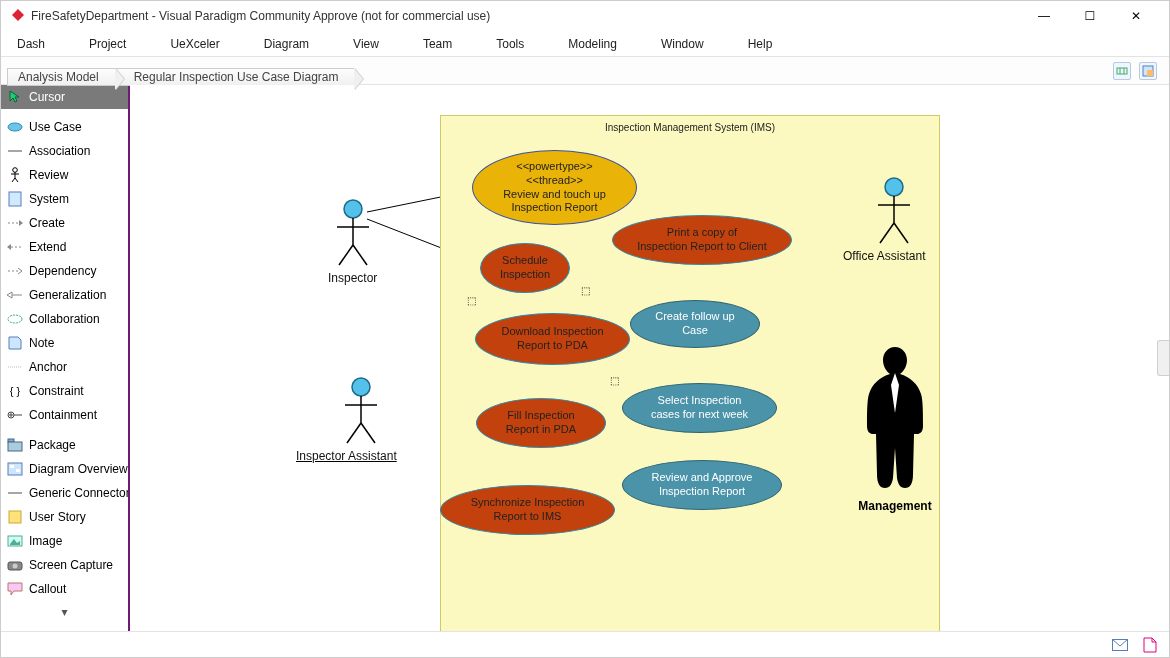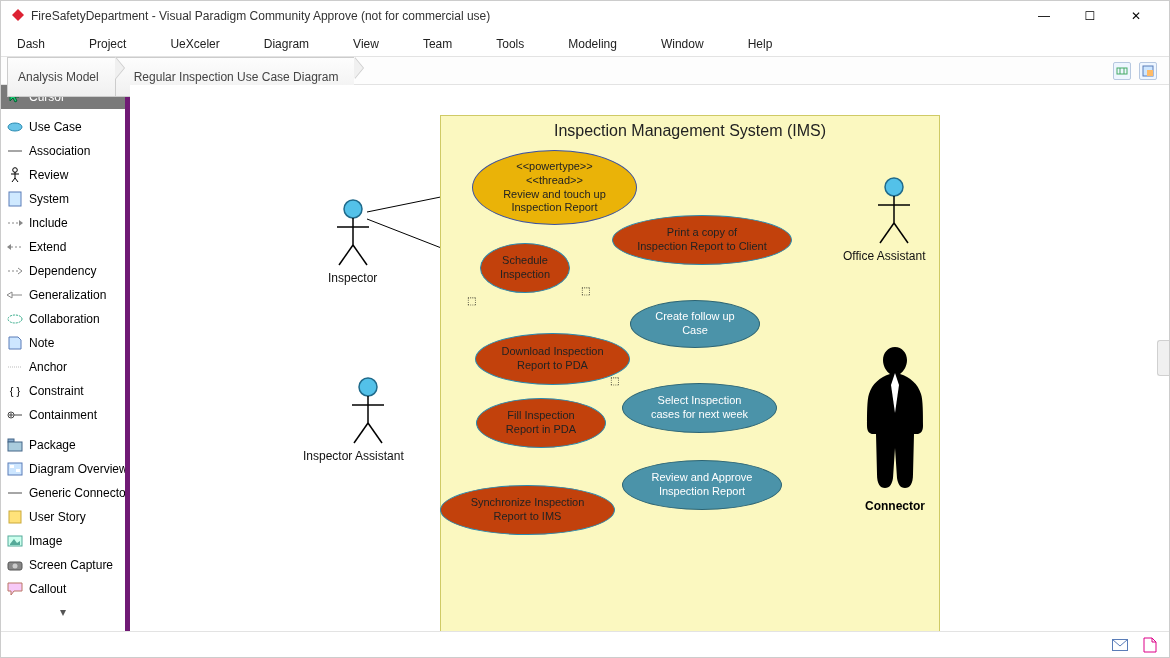--- a/index.html
+++ b/index.html
@@ -14,45 +14,45 @@
   .titlebar .win-btn { width: 46px; height: 30px; display:flex; align-items:center; justify-content:center; font-size: 12px; font-family: "Segoe UI Symbol", sans-serif; }
 
   
   .menubar { height: 26px; display: flex; align-items: center; padding: 0 10px; gap: 12px; border-bottom: 1px solid #e3e3e3; }
   .menubar .menu-item { padding: 4px 16px; color: #222; }
   .menubar .menu-item:first-child { padding-left:6px; }
 
   
   .breadcrumb-row { height: 28px; display:flex; align-items:center; padding: 0 6px; border-bottom: 1px solid #e3e3e3; background:#fdfdfd; }
   .breadcrumb { display:flex; align-items:center; gap:0; flex:1; }
-  .crumb { position:relative; height: 40px; display:flex; align-items:center; padding: 0 16px 0 18px; color:#444; background: linear-gradient(#fdfdfd,#f0f0f0); border:1px solid #ccc; border-right:none;margin-top:13px; }
+  .crumb { position:relative; height: 18px; display:flex; align-items:center; padding: 0 16px 0 18px; color:#444; background: linear-gradient(#fdfdfd,#f0f0f0); border:1px solid #ccc; border-right:none;margin-top:13px; }
   .crumb:first-child { padding-left:10px; border-left:1px solid #ccc; }
   .crumb:after { content:""; position:absolute; right:-9px; top:-1px; width:0;height:0; border-top:11px solid transparent; border-bottom:11px solid transparent; border-left:9px solid #f0f0f0; z-index:2; }
   .crumb:before { content:""; position:absolute; right:-10px; top:-1px; width:0;height:0; border-top:11px solid transparent; border-bottom:11px solid transparent; border-left:9px solid #ccc; z-index:1; }
   .bc-icons { display:flex; gap:8px; align-items:center; padding-right:6px; }
   .bc-icon { width:18px; height:18px; display:flex; align-items:center; justify-content:center; border:1px solid #b7c8e0; background:#eef6ff; border-radius:2px; }
 
   
   .main { flex:1; display:flex; min-height:0; }
 
   
-  .palette { width: 129px; border-right: 5px solid #701a75; background:#fff; display:flex; flex-direction:column; overflow:hidden; }
+  .palette { width: 129px; border-right: 2px solid #701a75; background:#fff; display:flex; flex-direction:column; overflow:hidden; }
   .palette-item { display:flex; align-items:center; gap:6px; padding: 4px 6px; white-space:nowrap; }
   .palette-item.selected { background: #7a7a7a; color:#fff; }
   .palette-item .pi-icon { width:16px; height:16px; display:flex; align-items:center; justify-content:center; }
   .palette-sep { height: 6px; }
   .palette-more { text-align:center; color:#555; padding:4px 0; }
 
   
   .canvas-wrap { flex:1; position:relative; background:#fff; overflow:hidden; }
   .canvas { position:absolute; inset:0; }
   .scroll-stub { position:absolute; right:0; top:50%; transform:translateY(-50%); width:12px; height:36px; background:#f0f0f0; border:1px solid #d0d0d0; border-right:none; border-radius:3px 0 0 3px; }
 
   .system-box { position:absolute; left:310px; top:30px; width:500px; height:550px; background:#fbf8c0; border:1px solid #cfca66; }
-  .system-box .sys-title { text-align:center; font-size:16px; color:#222; margin-top:6px; }
+  .system-box .sys-title { text-align:center; font-size:10px; color:#222; margin-top:6px; }
 
   .usecase { position:absolute; background:#c2410c; border:1px solid #2a8bb1; border-radius:50%; display:flex; align-items:center; justify-content:center; text-align:center; font-size:11px; color:#222; padding:4px 8px; line-height:1.25; }
   .usecase.dark { background:#4b93a9; border-color:#2d6574; color:#fff; }
   .usecase.selected { background:#eab308; border-color:#3a52a3; }
 
   .actor { position:absolute; display:flex; flex-direction:column; align-items:center; }
   .actor svg { display:block; }
   .actor .actor-label { margin-top:4px; font-size:12px; color:#111; text-align:center; white-space:nowrap; }
   .supervisor-label { position:absolute; font-size:12px; font-weight:bold; color:#000; text-align:center; }
 
@@ -166,21 +166,21 @@
           </span>
         <span>System</span>
       </div>
       <div class="palette-item">
         <span class="pi-icon">
             <svg width="16" height="10" viewBox="0 0 16 10">
               <line x1="1" y1="5" x2="12" y2="5" stroke="#888" stroke-dasharray="2 2"></line>
               <polygon points="12,2 16,5 12,8" fill="#888"></polygon>
             </svg>
           </span>
-        <span>Include</span>
+        <span>Create</span>
       </div>
       <div class="palette-item">
         <span class="pi-icon">
             <svg width="16" height="10" viewBox="0 0 16 10">
               <line x1="4" y1="5" x2="15" y2="5" stroke="#888" stroke-dasharray="2 2"></line>
               <polygon points="4,2 0,5 4,8" fill="#888"></polygon>
             </svg>
           </span>
         <span>Extend</span>
       </div>
@@ -331,21 +331,21 @@
         <div class="usecase selected" style="left:342px; top:65px; width:165px; height:75px; white-space:pre-line;">&lt;&lt;powertype&gt;&gt;
 &lt;&lt;thread&gt;&gt;
 Review and touch up
 Inspection Report</div>
         <div class="usecase" style="left:482px; top:130px; width:180px; height:50px; white-space:pre-line;">Print a copy of
 Inspection Report to Client</div>
         <div class="usecase" style="left:350px; top:158px; width:90px; height:50px; white-space:pre-line;">Schedule
 Inspection</div>
         <div class="usecase dark" style="left:500px; top:215px; width:130px; height:48px; white-space:pre-line;">Create follow up
 Case</div>
-        <div class="usecase" style="left:345px; top:248px; width:155px; height:52px; white-space:pre-line;">Download Inspection
+        <div class="usecase" style="left:345px; top:228px; width:155px; height:52px; white-space:pre-line;">Download Inspection
 Report to PDA</div>
         <div class="usecase dark" style="left:492px; top:298px; width:155px; height:50px; white-space:pre-line;">Select Inspection
 cases for next week</div>
         <div class="usecase" style="left:346px; top:313px; width:130px; height:50px; white-space:pre-line;">Fill Inspection
 Report in PDA</div>
         <div class="usecase dark" style="left:492px; top:375px; width:160px; height:50px; white-space:pre-line;">Review and Approve
 Inspection Report</div>
         <div class="usecase" style="left:310px; top:400px; width:175px; height:50px; white-space:pre-line;">Synchronize Inspection
 Report to IMS</div>
 
@@ -357,21 +357,21 @@
           <svg width="44" height="70" viewBox="0 0 44 70">
               <circle cx="22" cy="12" r="9" fill="#53c1e9" stroke="#1f6a8b" stroke-width="1.5"></circle>
               <line x1="22" y1="21" x2="22" y2="48" stroke="#000" stroke-width="1.5"></line>
               <line x1="6" y1="30" x2="38" y2="30" stroke="#000" stroke-width="1.5"></line>
               <line x1="22" y1="48" x2="8" y2="68" stroke="#000" stroke-width="1.5"></line>
               <line x1="22" y1="48" x2="36" y2="68" stroke="#000" stroke-width="1.5"></line>
             </svg>
           <div class="actor-label">Inspector</div>
         </div>
 
-        <div class="actor" style="left:203px; top:290px;">
+        <div class="actor" style="left:196px; top:290px;text-decoration:underline;">
           <svg width="44" height="70" viewBox="0 0 44 70">
               <circle cx="22" cy="12" r="9" fill="#53c1e9" stroke="#1f6a8b" stroke-width="1.5"></circle>
               <line x1="22" y1="21" x2="22" y2="48" stroke="#000" stroke-width="1.5"></line>
               <line x1="6" y1="30" x2="38" y2="30" stroke="#000" stroke-width="1.5"></line>
               <line x1="22" y1="48" x2="8" y2="68" stroke="#000" stroke-width="1.5"></line>
               <line x1="22" y1="48" x2="36" y2="68" stroke="#000" stroke-width="1.5"></line>
             </svg>
           <div class="actor-label" style="margin-left:-30px;">Inspector Assistant</div>
         </div>
 
@@ -385,21 +385,21 @@
             </svg>
           <div class="actor-label" style="margin-left:-20px;">Office Assistant</div>
         </div>
 
         <div class="actor" style="left:720px; top:258px;">
           <svg width="90" height="150" viewBox="0 0 90 150">
             <path fill="#000" d="M45 4 c-7 0 -12 6 -12 13 c0 6 3 11 7 14 c-10 3 -18 10 -21 20 c-2 6 -2 20 -2 32 c0 6 3 8 6 8 l3 0 l1 40 c0 10 3 14 8 14 c5 0 7 -4 8 -10 l2 -30 l2 30 c1 6 3 10 8 10 c5 0 8 -4 8 -14 l1 -40 l3 0 c3 0 6 -2 6 -8 c0 -12 0 -26 -2 -32 c-3 -10 -11 -17 -21 -20 c4 -3 7 -8 7 -14 c0 -7 -5 -13 -12 -13 z"></path>
             <polygon fill="#fff" points="45,30 49,42 45,70 41,42"></polygon>
           </svg>
         </div>
-        <div class="supervisor-label" style="left:725px; top:414px; width:80px;">Connector</div>
+        <div class="supervisor-label" style="left:725px; top:414px; width:80px;">Management</div>
 
       </div>
       <div class="scroll-stub"></div>
     </div>
 
   </div>
 
   <div class="statusbar">
     <div class="status-icon">
         <svg width="16" height="12" viewBox="0 0 16 12">

